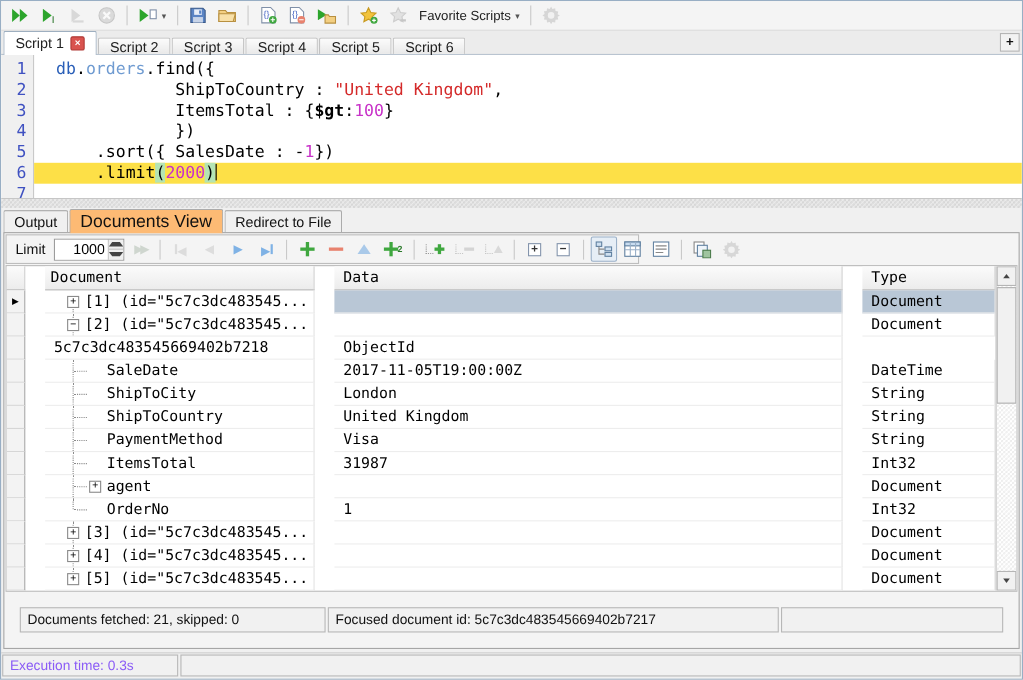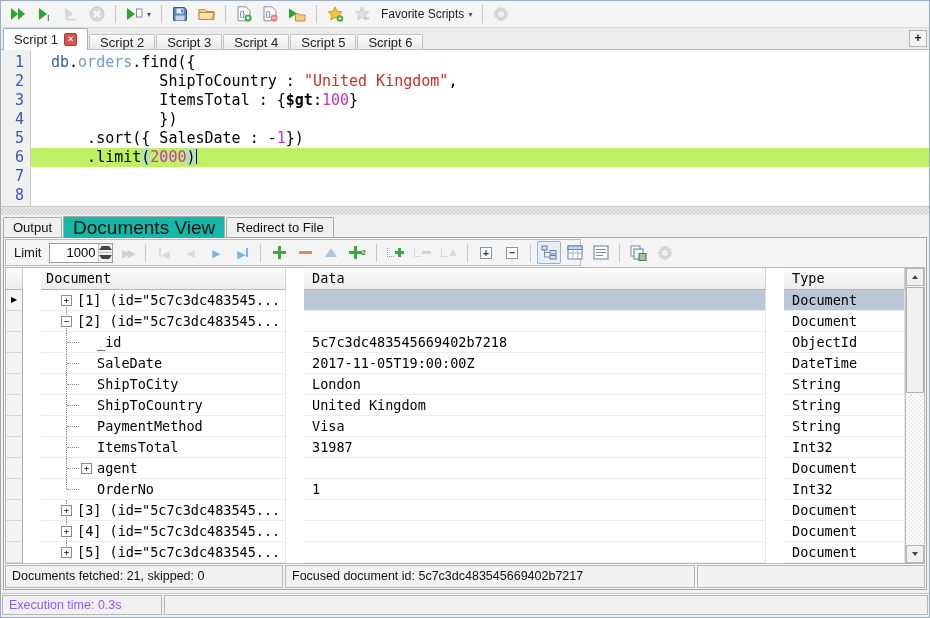--- a/index.html
+++ b/index.html
@@ -34,42 +34,42 @@
   .tab-add { margin-left:auto; margin-bottom:2px; width:18px; height:17px; border:1px solid #b5b5b5;
              background:#f2f2f2; font:bold 12px/15px "Liberation Sans",sans-serif; text-align:center; color:#111; }
 
   
   .editor { flex:1; background:#fff; display:flex; overflow:hidden; border-bottom:1px solid #c6c6c6; }
   .gutter { width:30px; background:#f0f0f0; border-right:1px solid #c9c9c9; padding-top:3px; }
   .gutter .ln { height:19px; font:15px/19px "DejaVu Sans Mono",monospace; color:#3f51c1;
                 text-align:right; padding-right:6px; }
   .code { flex:1; padding-top:3px; position:relative; }
   .code-line { height:19px; font:15px/19px "DejaVu Sans Mono",monospace; white-space:pre; padding-left:20px; color:#000; }
-  .code-line.current { background:#bef264; }
+  .code-line.current { background:#fde047; }
   .tok.db   { color:#2a5fb8; }
   .tok.coll { color:#6f9bd1; }
   .tok.str  { color:#d42a2a; }
   .tok.kw   { color:#000000; font-weight:bold; }
   .tok.num  { color:#c832c8; }
   .tok.brk  { background:#b4e4b4; }
   .caret { display:inline-block; width:1px; height:15px; background:#000; vertical-align:-2px; }
 
   
   .splitter { height:8px; background:#eaeaea;
     background-image:linear-gradient(45deg,#d5d5d5 25%,transparent 25%,transparent 75%,#d5d5d5 75%),
                      linear-gradient(45deg,#d5d5d5 25%,transparent 25%,transparent 75%,#d5d5d5 75%);
     background-size:4px 4px; background-position:0 0,2px 2px; }
 
   
   .output-tabbar { height:22px; display:flex; align-items:flex-end; padding:0 2px; }
   .otab { height:20px; padding:0 9px; display:flex; align-items:center;
           font:13px "Liberation Sans",sans-serif; color:#111;
           background:#f0f0f0; border:1px solid #ababab; border-bottom:none; margin-right:1px;
           border-radius:2px 2px 0 0; }
-  .otab.active { background:#14b8a6; height:22px; margin-bottom:-1px; z-index:2; font-size:19px; }
+  .otab.active { background:#fdba74; height:22px; margin-bottom:-1px; z-index:2; font-size:16px; }
 
   
   .docs-body { margin:0 2px; border:1px solid #a6a6a6; background:#f4f4f4;
                display:flex; flex-direction:column; flex:0 0 auto; }
   .tb2 { height:27px; margin:1px; width:576px; border:1px solid #bdbdbd; background:#f4f4f4;
          display:flex; align-items:center; padding:0 4px; gap:2px; }
   .limit-lbl { font:13px "Liberation Sans",sans-serif; color:#111; margin:0 6px 0 4px; }
   .spin-wrap { display:flex; height:20px; border:1px solid #9c9c9c; background:#fff; }
   .spin-input { width:48px; border:none; outline:none; text-align:right; font:13px "Liberation Sans",sans-serif; padding-right:3px; }
   .spin-btns { width:14px; display:flex; flex-direction:column; border-left:1px solid #c0c0c0; }
@@ -129,21 +129,21 @@
              background:#fff;
              background-image:linear-gradient(45deg,#ececec 25%,transparent 25%,transparent 75%,#ececec 75%),
                               linear-gradient(45deg,#ececec 25%,transparent 25%,transparent 75%,#ececec 75%);
              background-size:4px 4px; background-position:0 0,2px 2px; }
   .sbtn { position:absolute; left:0; width:18px; height:18px; background:#f1f1f1; border:1px solid #b5b5b5;
           display:flex; align-items:center; justify-content:center; }
   .sbtn.up { top:0; } .sbtn.dn { bottom:0; }
   .sthumb { position:absolute; left:0; top:19px; width:18px; height:106px; background:#f1f1f1; border:1px solid #b0b0b0; }
 
   
-  .status-inner { height:23px; margin:1px; display:flex; gap:2px; }
+  .status-inner { height:23px; margin:14px; display:flex; gap:2px; }
   .status-inner .cellbar { border:1px solid #b7b7b7; background:#f1f1f1;
         font:12.5px/21px "Liberation Sans",sans-serif; color:#111; padding-left:6px; overflow:hidden; }
   .ci1 { width:278px; } .ci2 { width:410px; } .ci3 { flex:1; }
   .gapline { height:3px; }
   .status-outer { height:24px; display:flex; gap:2px; padding:1px 1px 2px 1px; border-top:1px solid #cdcdcd; }
   .status-outer .cellbar { border:1px solid #b7b7b7; background:#f1f1f1;
         font:12.5px/19px "Liberation Sans",sans-serif; color:#8b5cf6; padding-left:6px; }
   .co1 { width:160px; } .co2 { flex:1; }
 </style>
 </head>
@@ -486,21 +486,20 @@
             <div class="cell type sel">Document</div>
           </div>
           <div class="grow">
             <div class="mkcell"></div>
             <div class="cell doccell"><span class="vline"></span><span class="expander">−</span><span class="doc-label">[2] (id="5c7c3dc483545...</span></div>
             <div class="cell data"></div>
             <div class="cell type">Document</div>
           </div>
           <div class="grow">
             <div class="mkcell"></div>
-            <div class="cell doccell"><span class="vline"></span><span class="hbranch"></span><span class="fld-label">_id</span></div>
             <div class="cell data">5c7c3dc483545669402b7218</div>
             <div class="cell type">ObjectId</div>
           </div>
           <div class="grow">
             <div class="mkcell"></div>
             <div class="cell doccell"><span class="vline"></span><span class="hbranch"></span><span class="fld-label">SaleDate</span></div>
             <div class="cell data">2017-11-05T19:00:00Z</div>
             <div class="cell type">DateTime</div>
           </div>
           <div class="grow">

